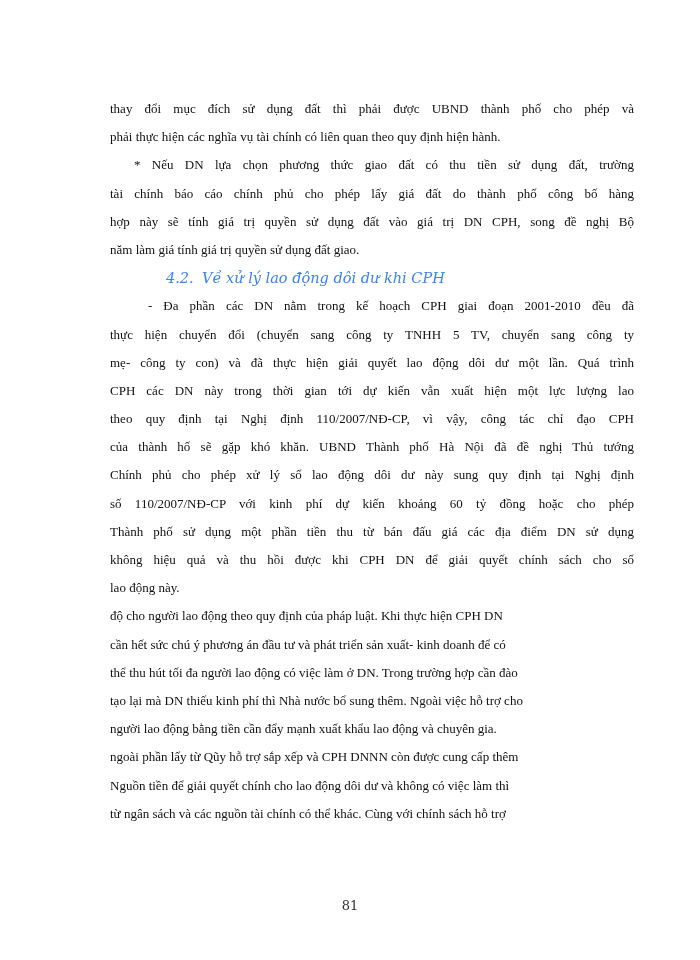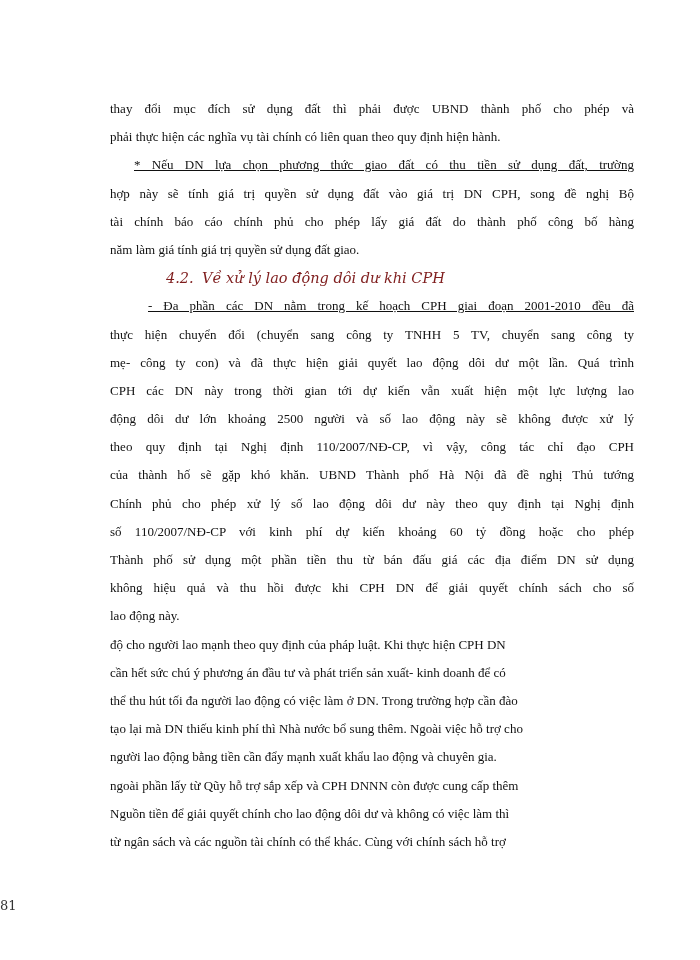--- a/index.html
+++ b/index.html
@@ -47,51 +47,50 @@
     .line.indent2 {
       padding-left: 38px;
     }
     .heading-line {
       font-size: 16.5px;
       line-height: 28.2px;
       height: 28.2px;
       font-style: italic;
       font-family: "DejaVu Serif", "Liberation Serif", serif;
       font-size: 14.5px;
-      color: #7f1d1d;
+      color: #3b82f6;
       padding-left: 56px;
       white-space: nowrap;
     }
     .heading-num {
       display: inline-block;
       width: 36px;
     }
     .page-number {
       position: absolute;
       left: 0;
       width: 700px;
       top: 898px;
-      text-align: left;
+      text-align: center;
       font-family: "DejaVu Serif", "Liberation Serif", serif;
       font-size: 13px;
       color: #333333;
     }
     .just {
       display: block;
       width: 100%;
       white-space: normal;
       text-align: justify;
       text-align-last: justify;
     }
     .line.last .just {
       text-align-last: left;
     }
     .line.indent1 .just, .line.indent2 .just {
       width: auto;
-      text-decoration: underline;
     }
   </style>
 </head>
 <body>
 
 <div class="page">
   <div class="body-text">
 
     <div>
       <div class="line">
@@ -100,24 +99,24 @@
       <div class="line last">
           <span class="just">phải thực hiện các nghĩa vụ tài chính có liên quan theo quy định hiện hành.</span>
         </div>
     </div>
 
     <div>
       <div class="line indent1">
           <span class="just">* Nếu DN lựa chọn phương thức giao đất có thu tiền sử dụng đất, trường</span>
         </div>
       <div class="line">
-          <span class="just">hợp này sẽ tính giá trị quyền sử dụng đất vào giá trị DN CPH, song đề nghị Bộ</span>
+          <span class="just">tài chính báo cáo chính phủ cho phép lấy giá đất do thành phố công bố hàng</span>
         </div>
       <div class="line">
-          <span class="just">tài chính báo cáo chính phủ cho phép lấy giá đất do thành phố công bố hàng</span>
+          <span class="just">hợp này sẽ tính giá trị quyền sử dụng đất vào giá trị DN CPH, song đề nghị Bộ</span>
         </div>
       <div class="line last">
           <span class="just">năm làm giá tính giá trị quyền sử dụng đất giao.</span>
         </div>
     </div>
 
     <div class="heading-line">
       <span class="heading-num">4.2.</span><span>Về xử lý lao động dôi dư khi CPH</span>
     </div>
 
@@ -128,48 +127,45 @@
       <div class="line">
           <span class="just">thực hiện chuyển đổi (chuyển sang công ty TNHH 5 TV, chuyển sang công ty</span>
         </div>
       <div class="line">
           <span class="just">mẹ- công ty con) và đã thực hiện giải quyết lao động dôi dư một lần. Quá trình</span>
         </div>
       <div class="line">
           <span class="just">CPH các DN này trong thời gian tới dự kiến vẫn xuất hiện một lực lượng lao</span>
         </div>
       <div class="line">
-          <span class="just">động dôi dư lớn khoảng 2500 người và số lao động này sẽ không được xử lý</span>
-        </div>
-      <div class="line">
           <span class="just">theo quy định tại Nghị định 110/2007/NĐ-CP, vì vậy, công tác chỉ đạo CPH</span>
         </div>
       <div class="line">
           <span class="just">của thành hố sẽ gặp khó khăn. UBND Thành phố Hà Nội đã đề nghị Thủ tướng</span>
         </div>
       <div class="line">
-          <span class="just">Chính phủ cho phép xử lý số lao động dôi dư này theo quy định tại Nghị định</span>
+          <span class="just">Chính phủ cho phép xử lý số lao động dôi dư này sung quy định tại Nghị định</span>
         </div>
       <div class="line">
           <span class="just">số 110/2007/NĐ-CP với kinh phí dự kiến khoảng 60 tỷ đồng hoặc cho phép</span>
         </div>
       <div class="line">
           <span class="just">Thành phố sử dụng một phần tiền thu từ bán đấu giá các địa điểm DN sử dụng</span>
         </div>
       <div class="line">
           <span class="just">không hiệu quả và thu hồi được khi CPH DN để giải quyết chính sách cho số</span>
         </div>
       <div class="line last">
           <span class="just">lao động này.</span>
         </div>
     </div>
 
     <div>
       <div class="line last">
-          <span class="just">độ cho người lao mạnh theo quy định của pháp luật. Khi thực hiện CPH DN</span>
+          <span class="just">độ cho người lao động theo quy định của pháp luật. Khi thực hiện CPH DN</span>
         </div>
       <div class="line last">
           <span class="just">cần hết sức chú ý phương án đầu tư và phát triển sản xuất- kinh doanh để có</span>
         </div>
       <div class="line last">
           <span class="just">thể thu hút tối đa người lao động có việc làm ở DN. Trong trường hợp cần đào</span>
         </div>
       <div class="line last">
           <span class="just">tạo lại mà DN thiếu kinh phí thì Nhà nước bổ sung thêm. Ngoài việc hỗ trợ cho</span>
         </div>

